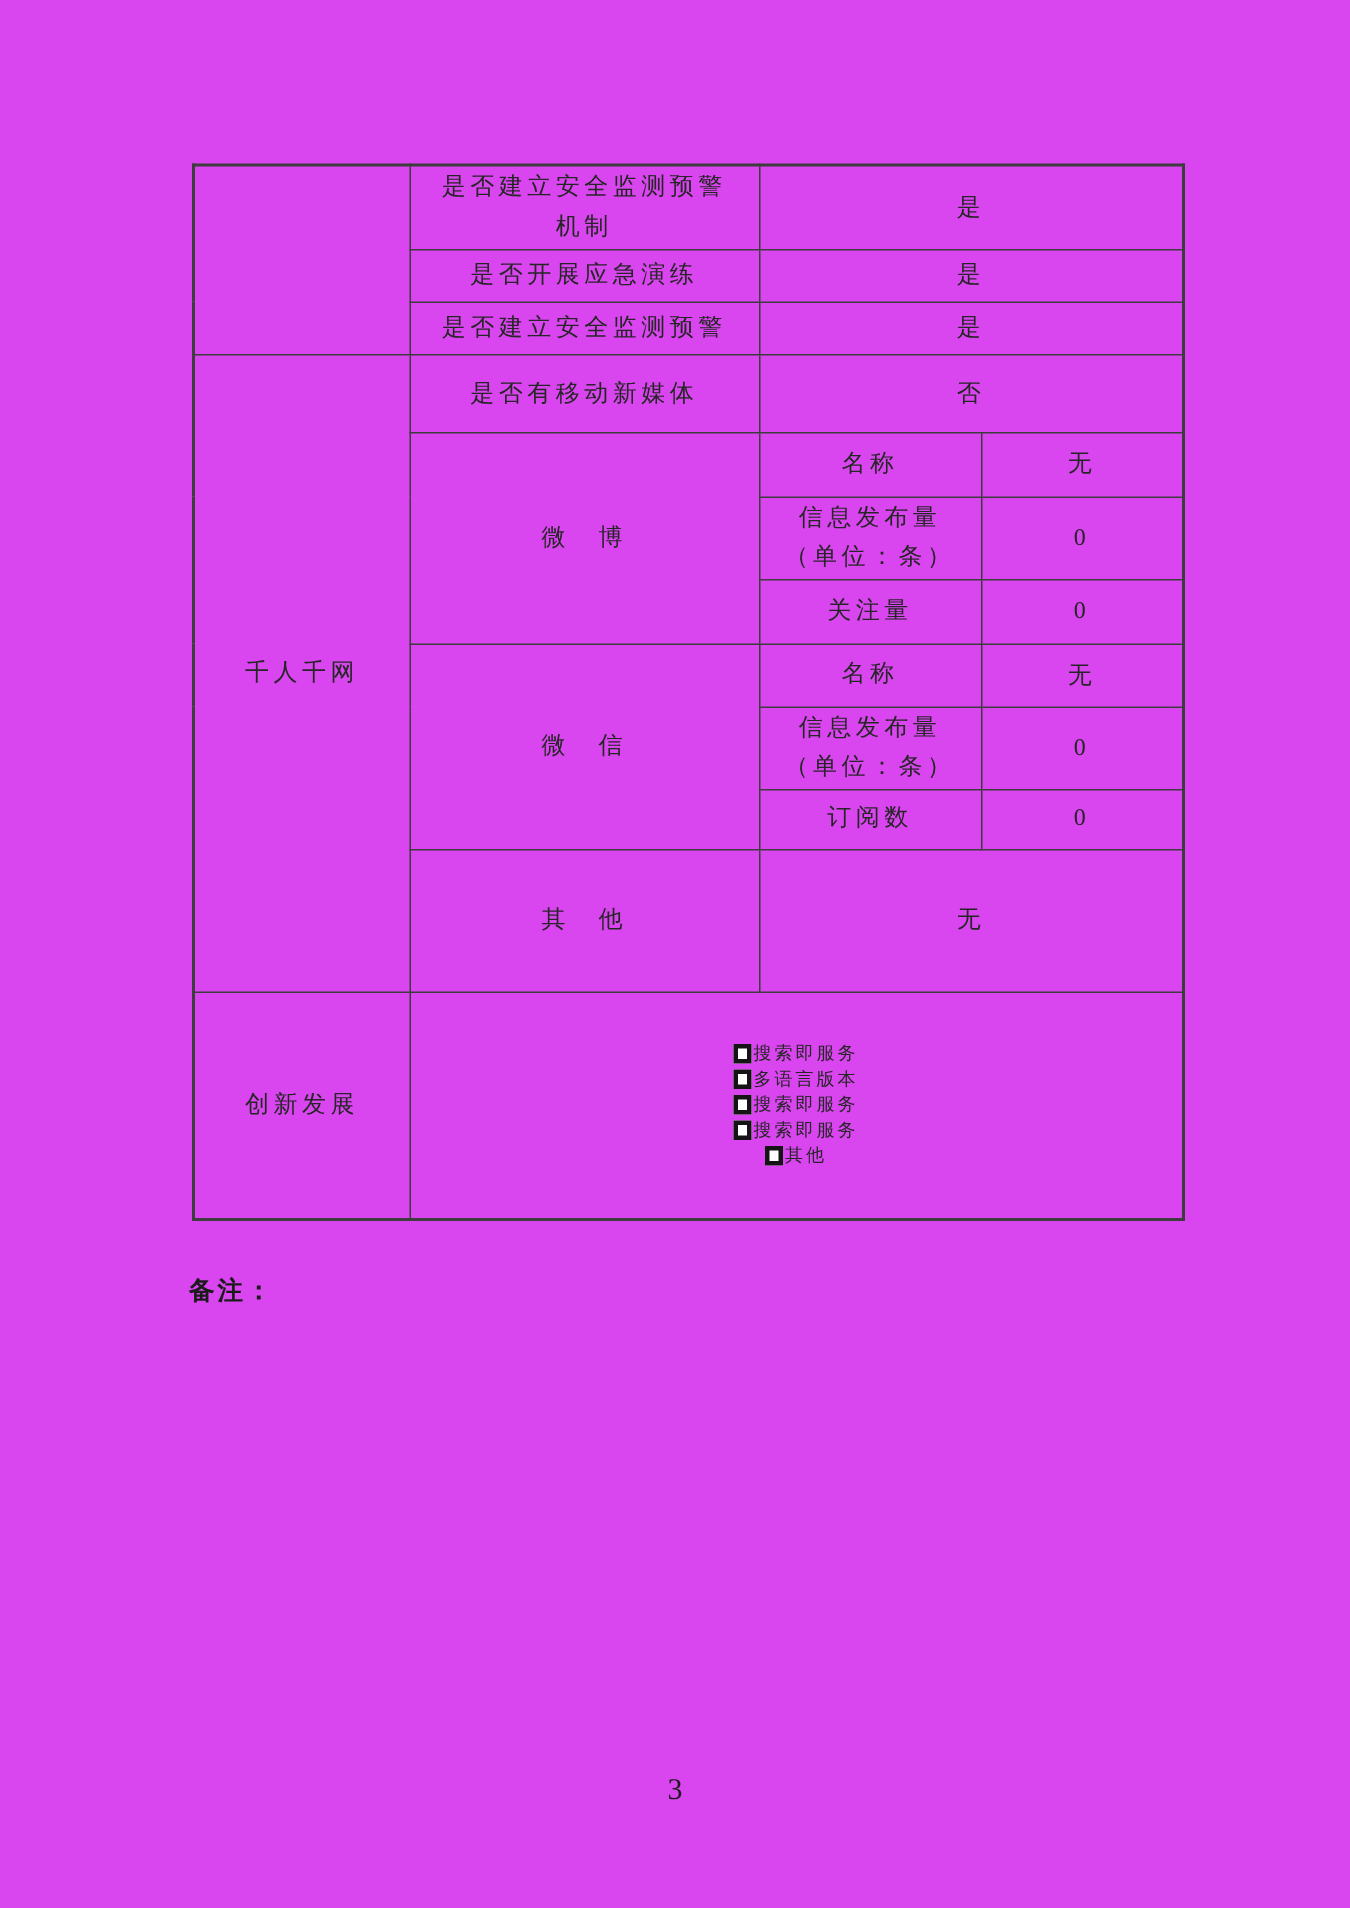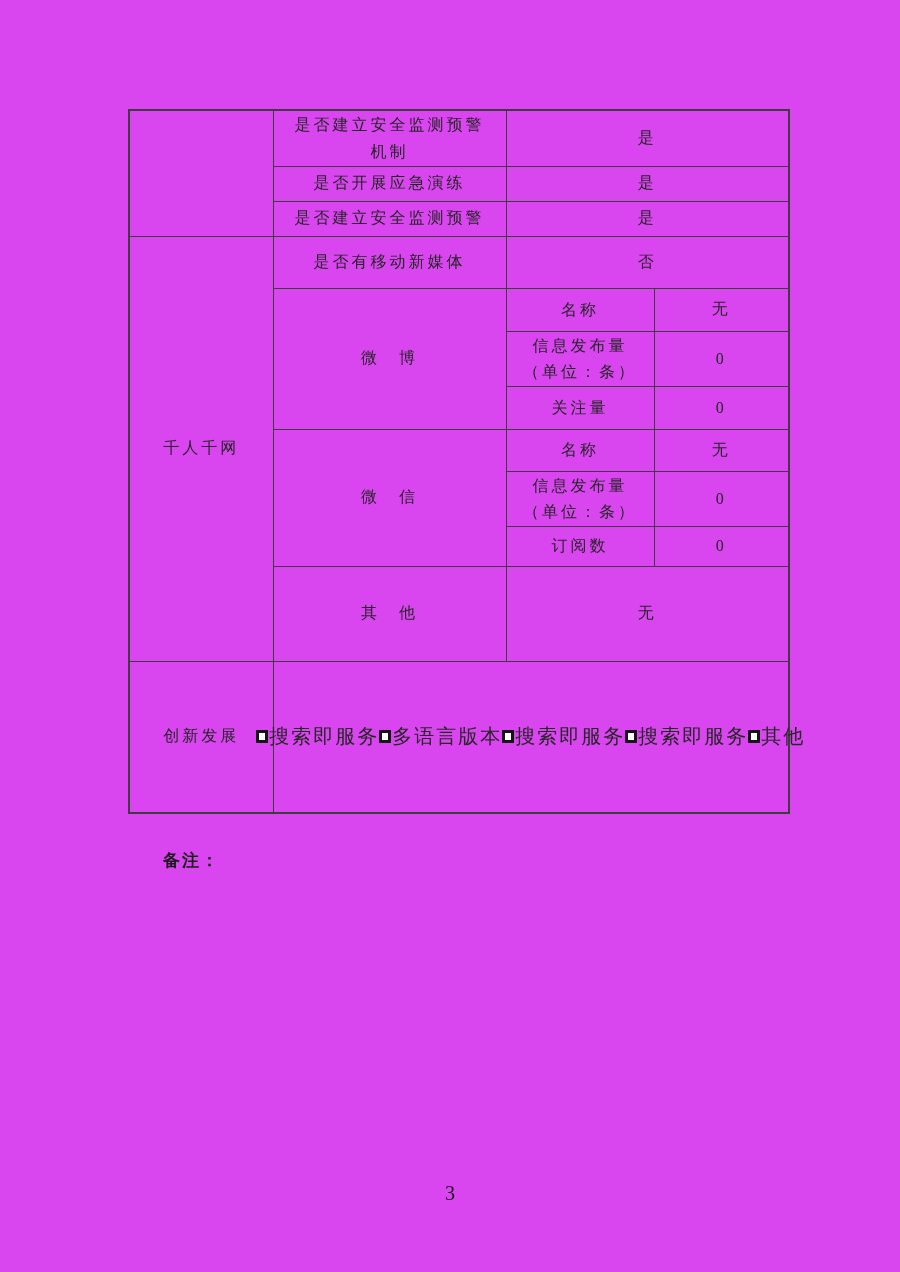--- a/index.html
+++ b/index.html
@@ -25,40 +25,39 @@
     vertical-align:middle;
     font-size:16px;
     letter-spacing:3px;
     color:#262626;
     padding:0 2px;
   }
   td.twoline { line-height:27px; }
   td.subline { line-height:26px; letter-spacing:2px;margin-top:22px; }
   td.seclabel { letter-spacing:3px; }
   .cbrow {
-    display:flex; flex-direction:row;
+    display:flex; flex-direction:column;
     align-items:center; justify-content:center;
     letter-spacing:2px;
-    font-size:20px;
+    font-size:12px;
     white-space:nowrap;
   }
   .cbitem { display:inline-flex; align-items:center; }
   .cbbox {
     display:inline-block;
     width:12px; height:13px;
     border:3px solid #141414;
     margin:0 1px 0 0;
     background:#ffffff;
   }
   .remark {
     position:absolute; left:126px; top:849px;
     font-size:17px; font-weight:bold;
     letter-spacing:2px;
     color:#1b1b1b;
-    margin-left:37px;
   }
   .pagenum {
     position:absolute; left:0; top:1182px;
     width:100%;
     text-align:center;
     font-size:20px;
     color:#1b1b1b;
   }
 </style>
 </head>

